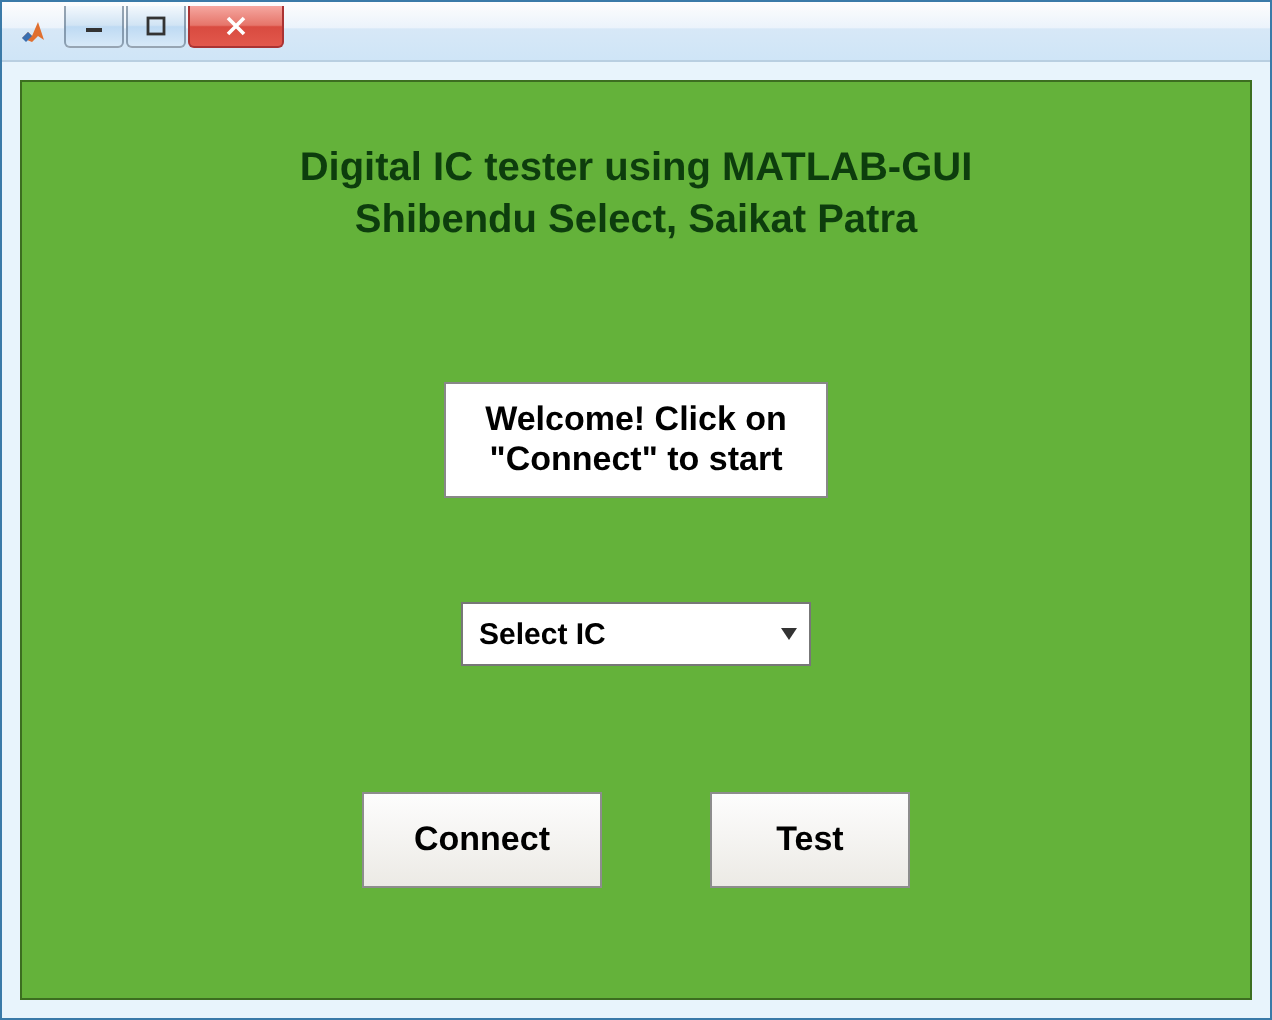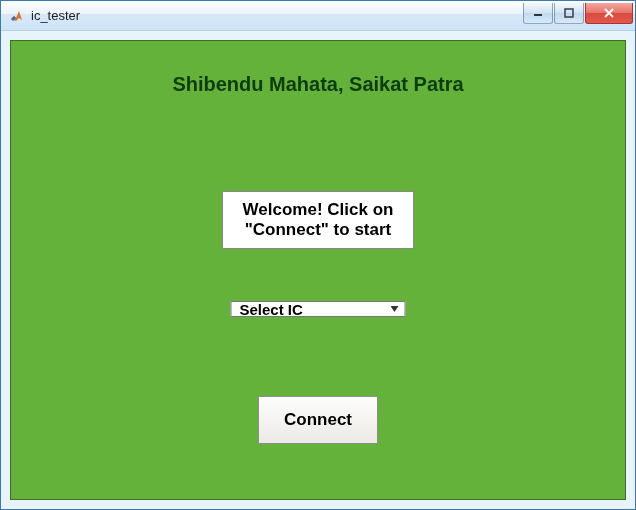--- a/index.html
+++ b/index.html
@@ -110,21 +110,21 @@
       color: #000;
       white-space: pre-line;
     }
 
     .dropdown {
       position: absolute;
       top: 260px;
       left: 50%;
       transform: translateX(-50%);
       width: 175px;
-      height: 16px;
+      height: 32px;
       background: #fff;
       border: 1px solid #777;
       display: flex;
       align-items: center;
       font-family: Arial, sans-serif;
       font-weight: bold;
       font-size: 15px;
       cursor: default;
       gap: 46px;
     }
@@ -170,21 +170,20 @@
 
 <div class="window">
 
   <div class="titlebar">
     <span class="titlebar-icon">
       <svg width="16" height="16" viewBox="0 0 16 16">
         <path d="M2 11 L5 8 L7 10 L10 3 L13 12 L10 10 L7 13 Z" fill="#e07030"></path>
         <path d="M2 11 L5 8 L7 10 L4 13 Z" fill="#3a6fb0"></path>
       </svg>
     </span>
-    <span class="titlebar-title">ic_tester</span>
     <div class="win-buttons">
       <div class="win-btn min">
         <svg width="10" height="10" viewBox="0 0 10 10">
             <rect x="1" y="6" width="8" height="2" fill="#333"></rect>
           </svg>
       </div>
       <div class="win-btn max">
         <svg width="10" height="10" viewBox="0 0 10 10">
             <rect x="1" y="1" width="8" height="8" fill="none" stroke="#333" stroke-width="1.4"></rect>
           </svg>
@@ -194,35 +193,37 @@
             <path d="M2 1 L10 9 M10 1 L2 9" stroke="#fff" stroke-width="1.8"></path>
           </svg>
       </div>
     </div>
   </div>
 
   <div class="client">
     <div class="panel">
 
       <div class="heading">
-        <div>Shibendu Mahata, Saikat Patra</div>
+        <div>Digital IC tester using MATLAB-GUI</div>
+        <div>Shibendu Select, Saikat Patra</div>
       </div>
 
       <div class="msgbox">Welcome! Click on
 "Connect" to start</div>
 
       <div class="dropdown">
         <span class="dropdown-text">Select IC</span>
         <span class="dropdown-arrow">
           <svg width="8" height="6" viewBox="0 0 8 6">
               <path d="M0 0 L8 0 L4 6 Z" fill="#333"></path>
             </svg>
         </span>
       </div>
 
       <div class="button-row">
         <div class="ui-button">Connect</div>
+        <div class="ui-button test">Test</div>
       </div>
 
     </div>
   </div>
 
 </div>
 
 </body></html>

